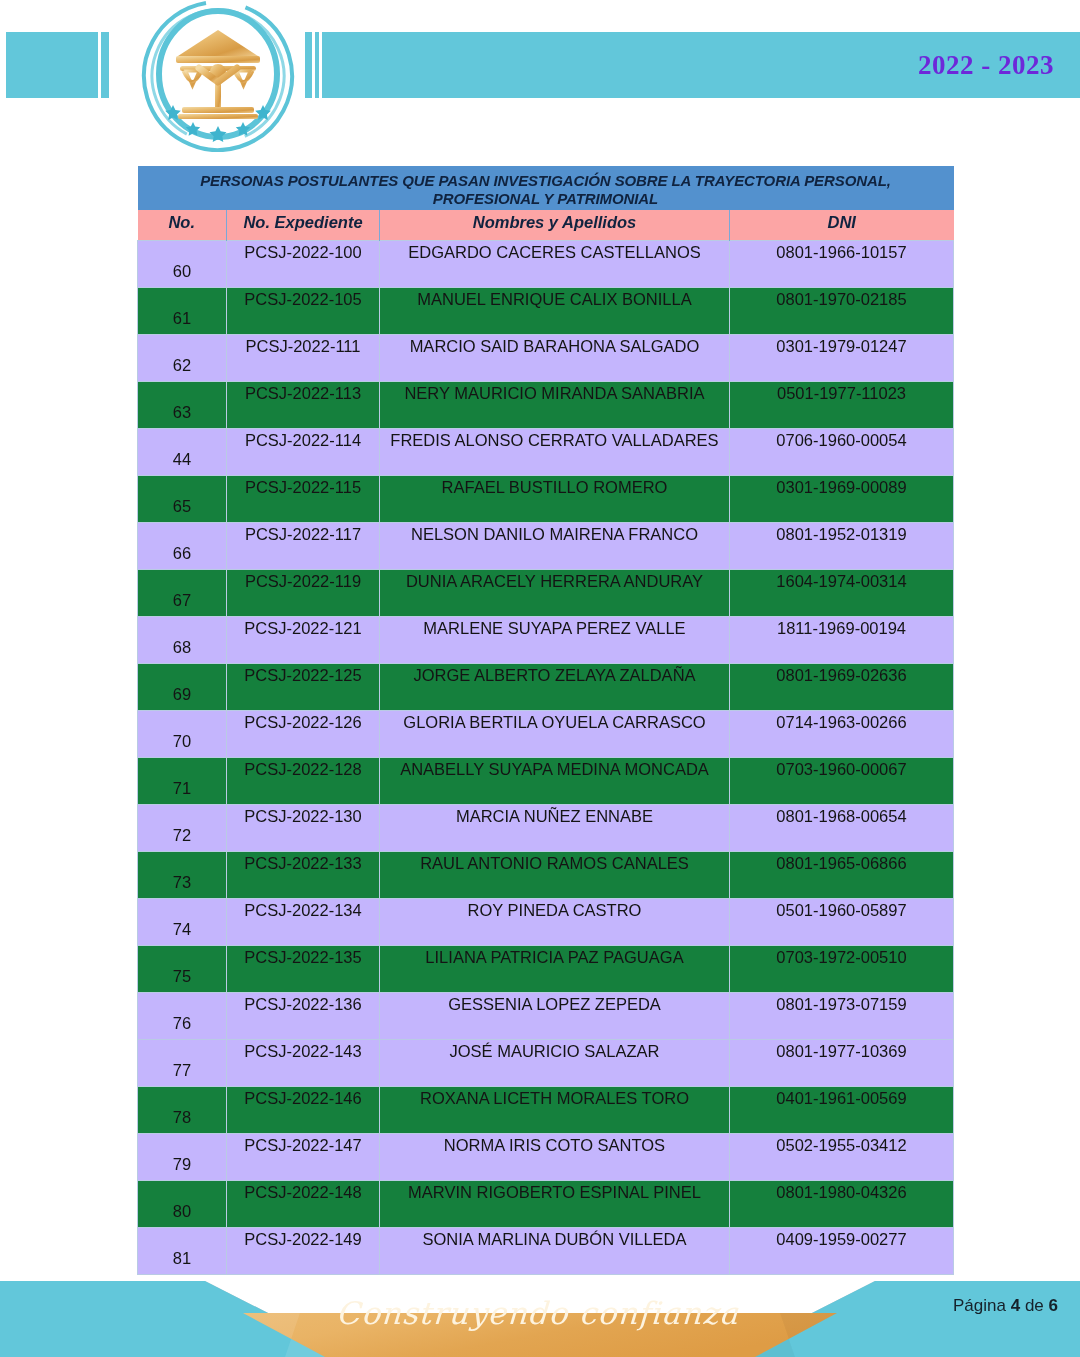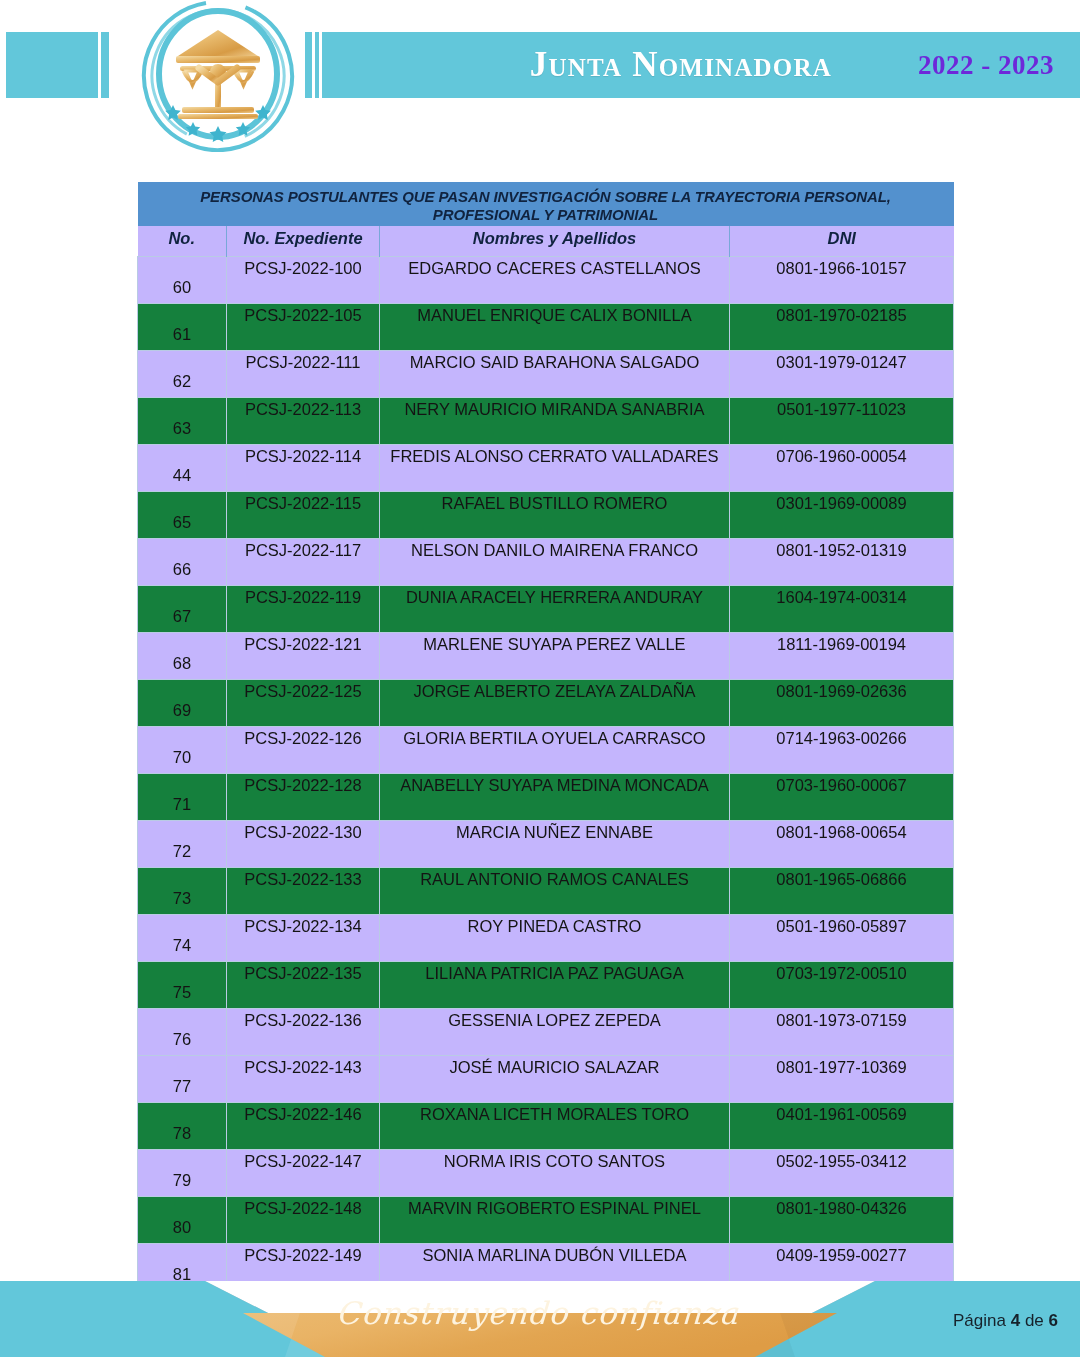--- a/index.html
+++ b/index.html
@@ -101,21 +101,21 @@
     width: 162px;
     height: 152px;
     z-index: 5;
   }
   .logo svg { display: block; width: 162px; height: 152px; }
 
   
   .table-wrap {
     position: absolute;
     left: 137px;
-    top: 182px;
+    top: 166px;
     width: 816px;
   }
   table.doc-table {
     width: 816px;
     border-collapse: collapse;
     table-layout: fixed;
   }
   table.doc-table col.c-no   { width: 89px;  }
   table.doc-table col.c-exp  { width: 153px; }
   table.doc-table col.c-nom  { width: 350px; }
@@ -126,21 +126,21 @@
     color: #10233F;
     font-size: 15px;
     font-weight: bold;
     font-style: italic;
     text-align: center;
     padding: 6px 8px 3px 8px;
     line-height: 1.18;
     letter-spacing: -0.1px;
   }
   .th-cols td {
-    background: #c4b5fd;
+    background: #fca5a5;
     color: #10233F;
     font-size: 16.5px;
     font-weight: bold;
     font-style: italic;
     text-align: center;
     padding: 3px 4px 8px 4px;
     border-right: 1px solid #79A8D8;
   }
   .th-cols td:last-child { border-right: none; }
 
@@ -170,21 +170,21 @@
     position: absolute;
     left: 0;
     bottom: 0;
     width: 1080px;
     height: 92px;
   }
   .footer svg { display: block; width: 1080px; height: 92px; }
   .footer-page {
     position: absolute;
     right: 22px;
-    top: 46px;
+    top: 31px;
     font-family: "Liberation Sans", sans-serif;
     font-size: 17px;
     color: #16222B;
     white-space: nowrap;
   }
   .footer-page b { font-weight: bold; }
   .footer-slogan {
     position: absolute;
     left: 0;
     right: 0;
@@ -248,21 +248,20 @@
         <path d="M106 122 l2.2 4.5 5 .7 -3.6 3.5 .8 5 -4.4 -2.3 -4.4 2.3 .8 -5 -3.6 -3.5 5 -.7 Z"></path>
         <path d="M81 126 l2.6 5.3 5.9 .9 -4.2 4.1 1 5.8 -5.3 -2.8 -5.3 2.8 1 -5.8 -4.2 -4.1 5.9 -.9 Z"></path>
       </g>
     </svg>
   </div>
 
   <div class="hdr-bar-b"></div>
   <div class="hdr-bar-c"></div>
 
   <div class="hdr-band">
-    <div class="hdr-title">Junta Nominadora</div>
     <div class="hdr-years">2022 - 2023</div>
   </div>
 </div>
 
 <div class="table-wrap">
   <table class="doc-table">
     <colgroup>
       <col class="c-no">
         <col class="c-exp">
         <col class="c-nom">

